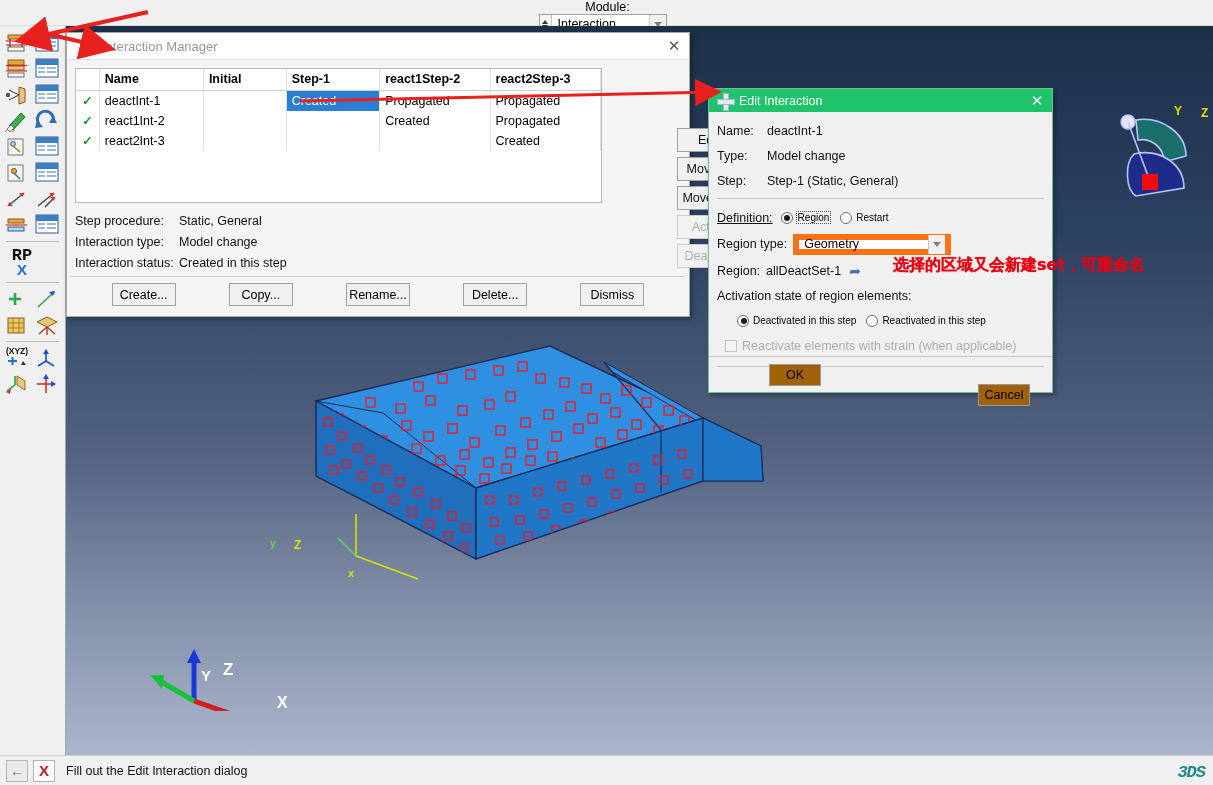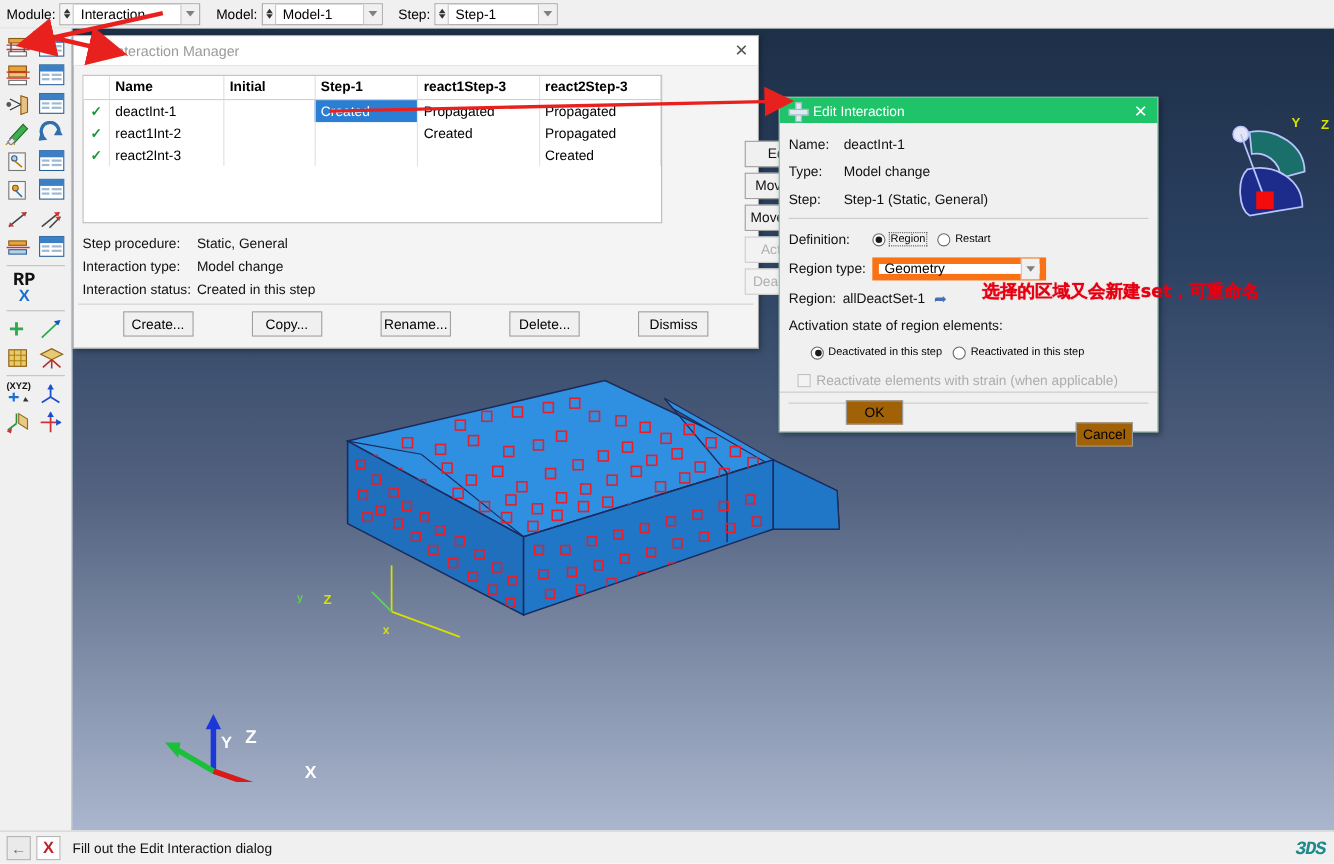--- a/index.html
+++ b/index.html
@@ -13,20 +13,21 @@
   }
   #app { position: relative; width: 1213px; height: 785px; background: #ffffff; }
 
   
   #contextbar {
     position: absolute; left: 0; top: 0; width: 1213px; height: 26px;
     background: #f0f0f0;
     display: flex; align-items: center;
     padding-left: 6px;
     border-bottom: 1px solid #dcdcdc;
+    flex-direction: column;
   }
   .ctx-label { font-size: 12.5px; color: #000; margin-right: 4px; }
   .ctx-combo {
     display: flex; align-items: center;
     height: 20px; background: #fff;
     border: 1px solid #a0a0a0;
     margin-right: 14px;
     position: relative;
   }
   .ctx-spin {
@@ -742,21 +743,21 @@
 
     <div id="im-body">
       <div id="im-table-wrap">
         <table class="imt">
           <thead>
             <tr>
               <th class="ck"></th>
               <th class="col-name">Name</th>
               <th class="col-init">Initial</th>
               <th class="col-s1">Step-1</th>
-              <th class="col-r1">react1Step-3</th>
+              <th class="col-r1">react1Step-2</th>
               <th class="col-r2">react2Step-3</th>
             </tr>
           </thead>
           <tbody>
             <tr>
               <td class="ck">✓</td>
               <td>deactInt-1</td>
               <td></td>
               <td class="sel">Created</td>
               <td>Propagated</td>
@@ -832,21 +833,21 @@
         <span class="ei-val">Model change</span>
       </div>
       <div class="ei-row">
         <span class="ei-lbl w50">Step:</span>
         <span class="ei-val">Step-1 (Static, General)</span>
       </div>
 
       <div class="ei-sep"></div>
 
       <div class="ei-row">
-        <span class="ei-lbl" style="margin-right:20px;">Definition:</span>
+        <span class="ei-lbl" style="margin-right:8px;text-decoration:underline;">Definition:</span>
         <span class="radio on focus">
           <span class="dot"></span>
           <span class="txt">Region</span>
         </span>
         <span class="radio">
           <span class="dot"></span>
           <span class="txt">Restart</span>
         </span>
       </div>
 

